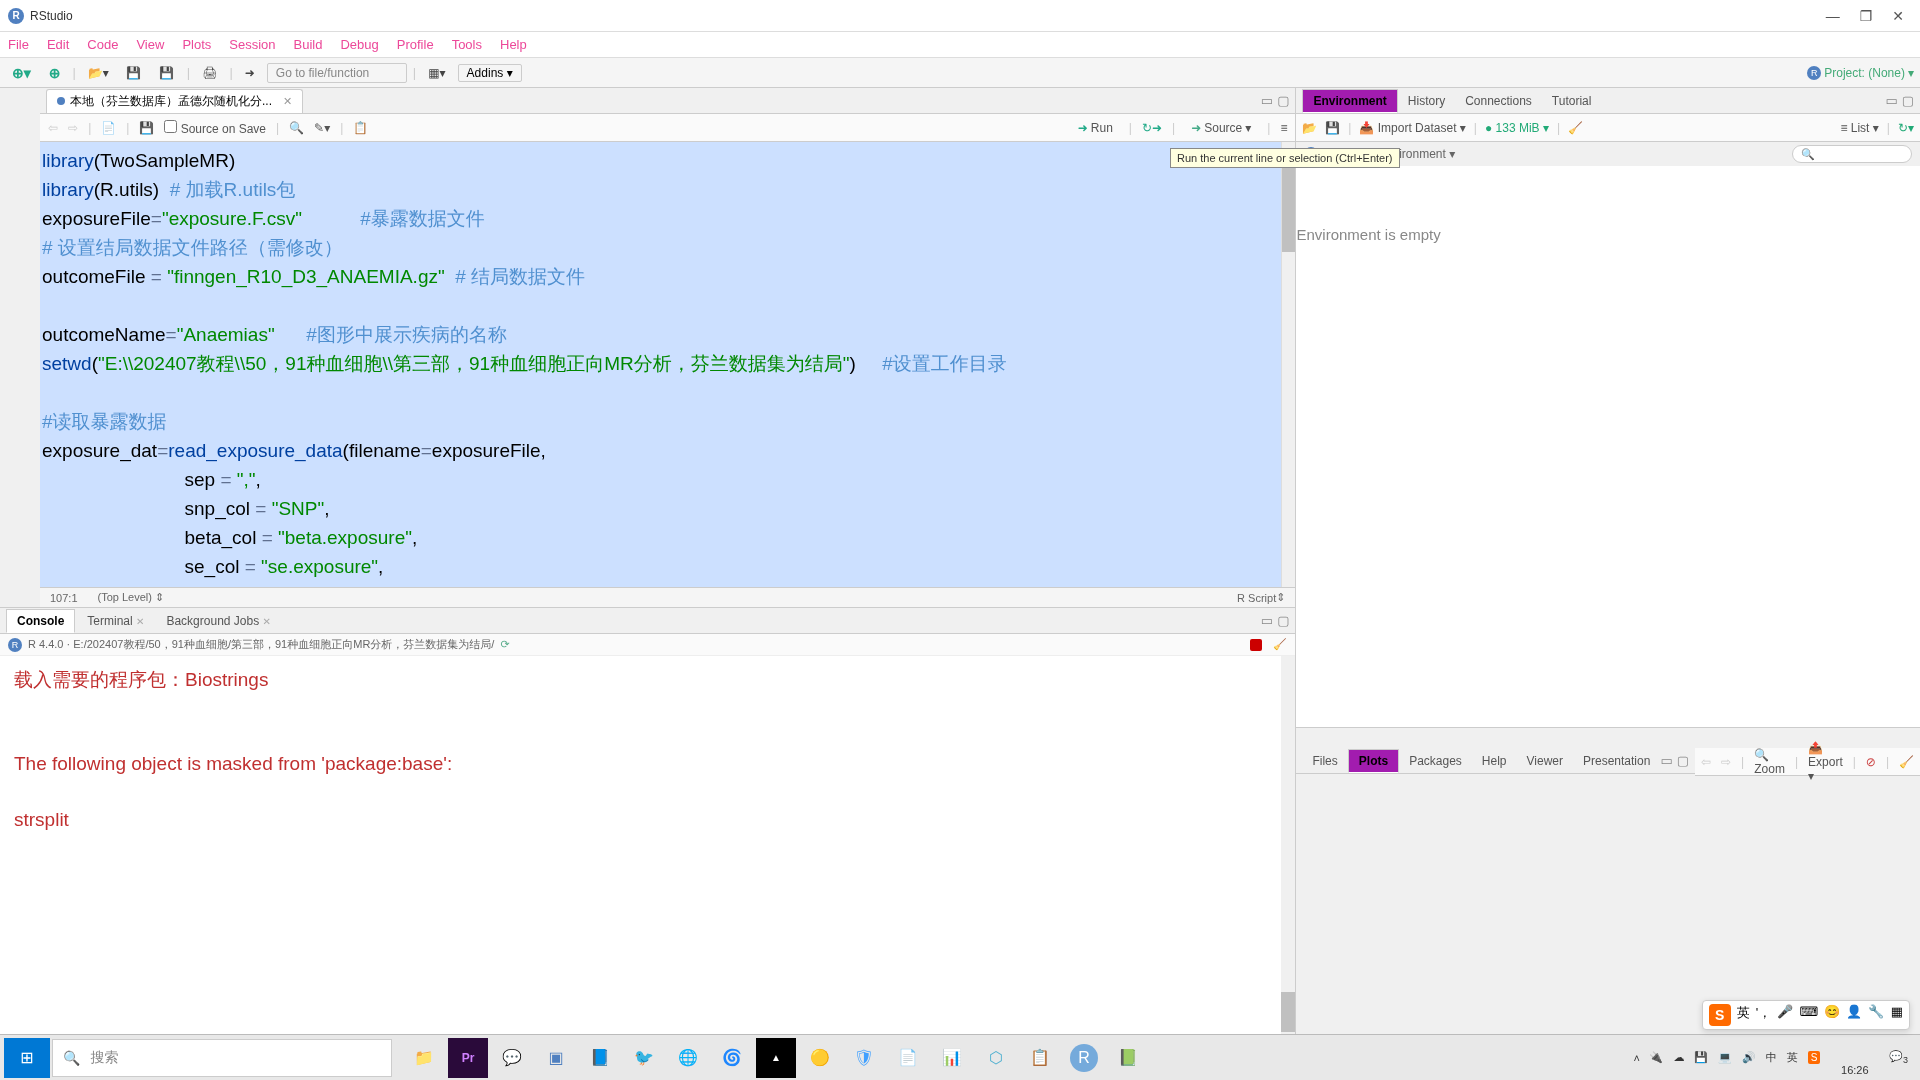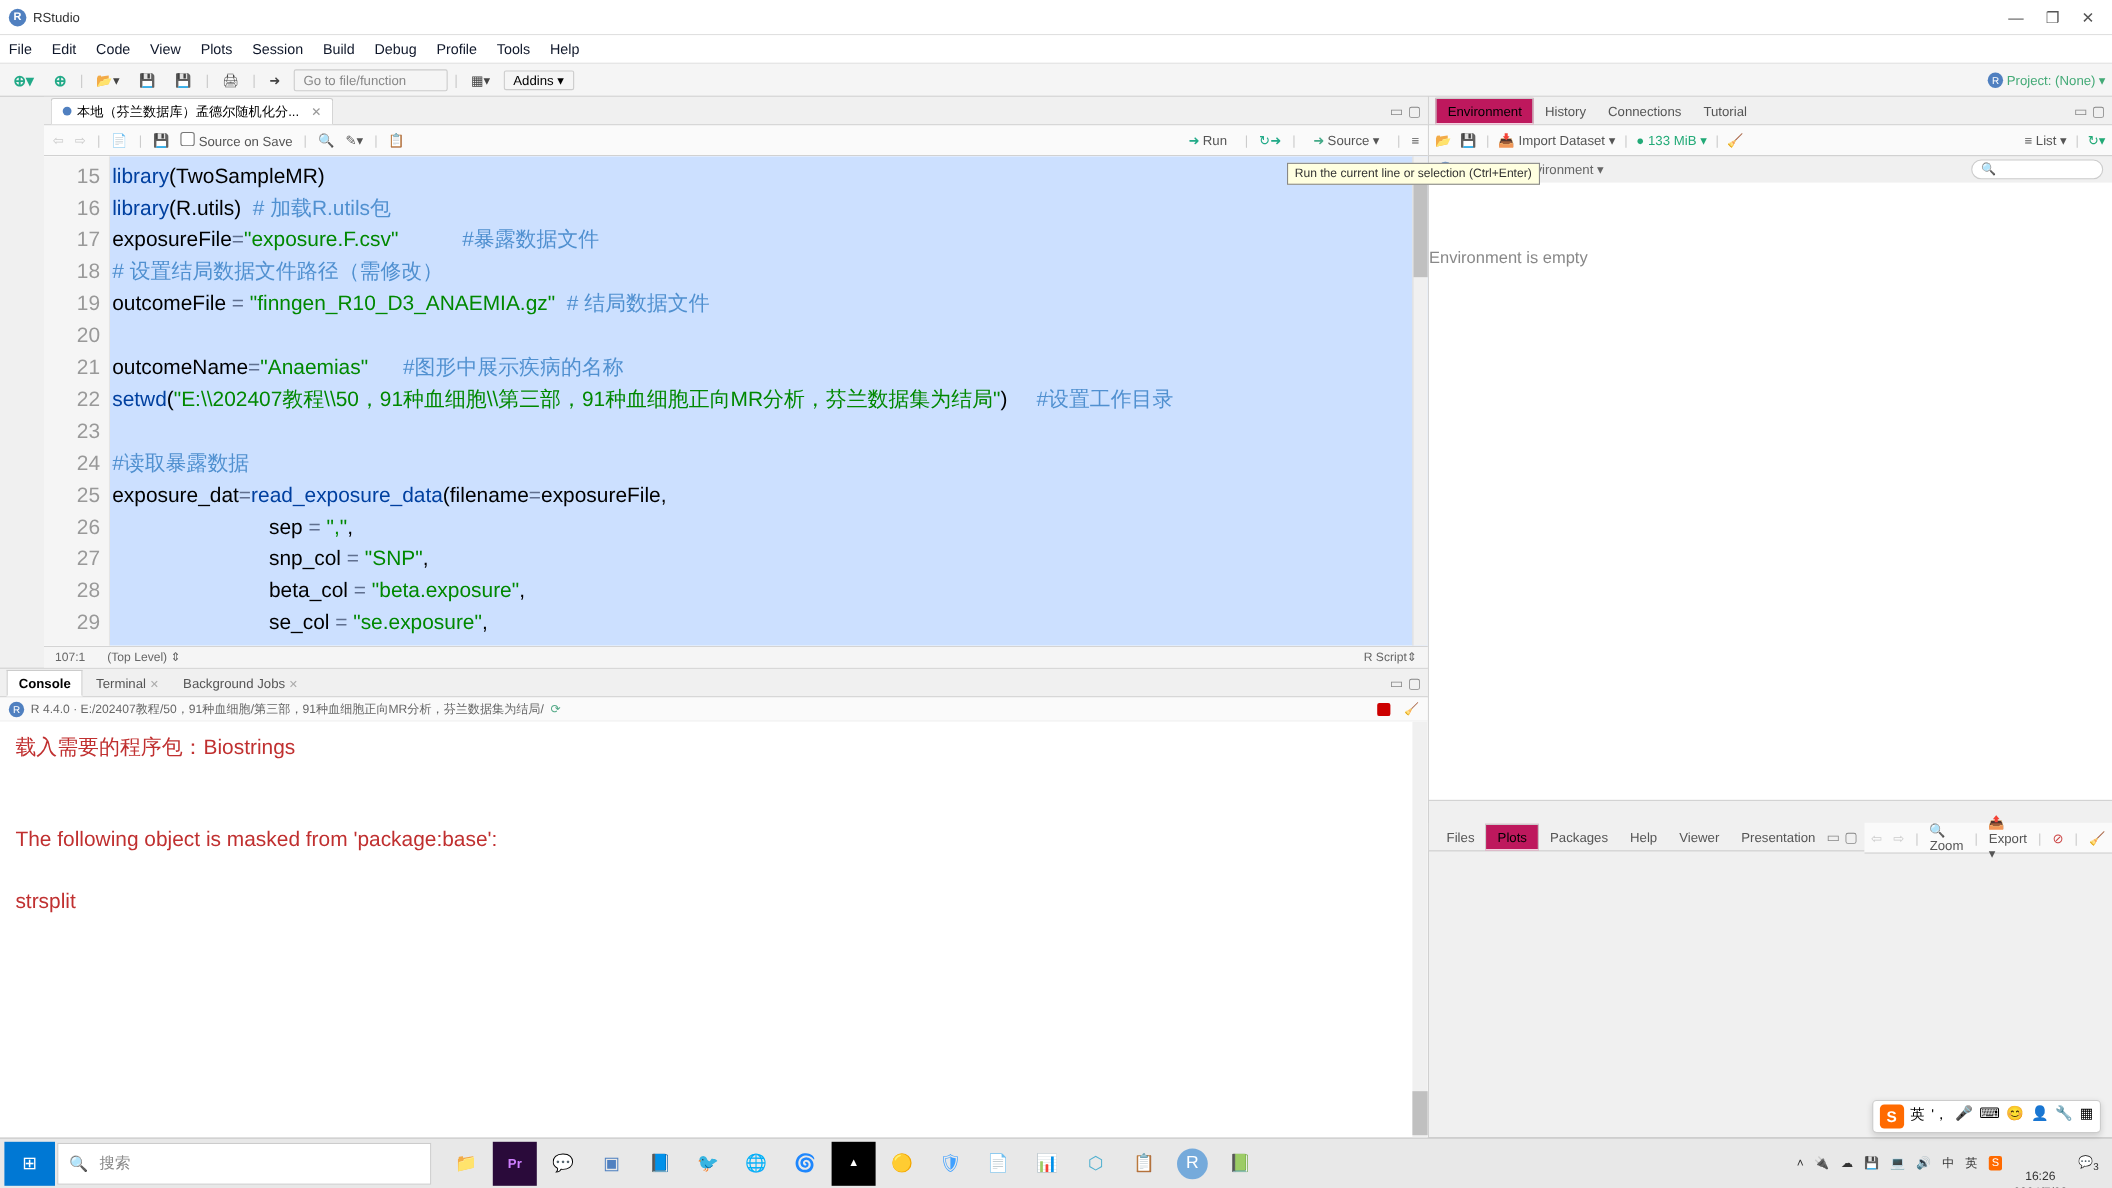--- a/index.html
+++ b/index.html
@@ -2,21 +2,21 @@
 <html><head>
 <meta charset="utf-8">
 <style>
 * { margin:0; padding:0; box-sizing:border-box; font-family:"Segoe UI",Arial,sans-serif; }
 body { width:1920px; height:1080px; background:#f0f0f0; overflow:hidden; font-size:13px; }
 .titlebar { height:32px; background:#fff; display:flex; align-items:center; padding:0 8px; border-bottom:1px solid #ddd; }
 .titlebar .r-icon { width:16px; height:16px; background:#5080c0; border-radius:50%; margin-right:6px; display:flex; align-items:center; justify-content:center; color:#fff; font-size:10px; font-weight:bold; }
 .titlebar .title { flex:1; font-size:12px; color:#333; }
 .window-ctrl { display:flex; gap:20px; margin-right:8px; }
 .window-ctrl span { color:#555; font-size:14px; cursor:pointer; }
-.menubar { height:26px; background:#fff; display:flex; align-items:center; padding:0 8px; gap:18px; font-size:13px; color:#0f172a; border-bottom:1px solid #ddd;}
+.menubar { height:26px; background:#fff; display:flex; align-items:center; padding:0 8px; gap:18px; font-size:13px; color:#ec4899; border-bottom:1px solid #ddd;}
 .menubar span { cursor:pointer; }
 .main-toolbar { height:30px; background:#f5f5f5; display:flex; align-items:center; padding:0 6px; gap:6px; border-bottom:1px solid #ccc;}
 .tb-btn { padding:2px 6px; font-size:12px; color:#444; cursor:pointer; display:flex; align-items:center; gap:3px; }
 .green-plus { color:#2a8; font-weight:bold; font-size:14px; }
 .addins { border:1px solid #ccc; padding:1px 8px; font-size:12px; border-radius:2px; }
 .goto { border:1px solid #ccc; padding:2px 8px; font-size:12px; border-radius:2px; width:140px; color:#888; }
 .spacer { flex:1; }
 .proj { font-size:12px; color:#4a7; display:flex; align-items:center; gap:3px; }
 .proj .r-badge { width:14px; height:14px; background:#5080c0; border-radius:50%; color:#fff; font-size:9px; display:flex; align-items:center; justify-content:center; }
 .main { display:flex; height:calc(100% - 32px - 26px - 30px - 46px); }
@@ -47,21 +47,21 @@
 .console-head { height:22px; background:#fafafa; display:flex; align-items:center; padding:0 8px; font-size:11px; color:#666; border-bottom:1px solid #eee; gap:6px;}
 .console-head .r-sm { width:14px; height:14px; background:#5080c0; border-radius:50%; color:#fff; font-size:9px; display:flex; align-items:center; justify-content:center; }
 .console-head .stop { width:12px; height:12px; background:#c00; border-radius:2px; margin-left:auto; }
 .console-body { flex:1; font-family:Consolas,monospace; font-size:19px; line-height:28px; padding:10px 14px; color:#222; overflow:hidden; background:#fff; position:relative;}
 .console-body .red { color:#c03030; }
 .cons-scroll { position:absolute; right:0; top:0; width:14px; height:100%; background:#f0f0f0; }
 .cons-scroll .thumb2 { position:absolute; bottom:2px; height:40px; width:100%; background:#c0c0c0; }
 .env-pane { height:640px; border-bottom:1px solid #ccc; display:flex; flex-direction:column; }
 .right-tabs { height:26px; background:#f0f0f0; display:flex; align-items:center; border-bottom:1px solid #ccc; padding-left:6px; gap:0; }
 .rtab { padding:4px 10px; font-size:12px; color:#555; cursor:pointer; }
-.rtab.active { background:#be185d; border:1px solid #ccc; border-bottom:1px solid #fff; font-weight:normal; color:#000; }
+.rtab.active { background:#a21caf; border:1px solid #ccc; border-bottom:1px solid #fff; font-weight:bold; color:#000; }
 .env-toolbar { height:28px; background:#fafafa; display:flex; align-items:center; padding:0 6px; gap:8px; font-size:12px; color:#555; border-bottom:1px solid #ccc;}
 .env-sub { height:24px; display:flex; align-items:center; padding:0 8px; font-size:12px; color:#666; gap:8px;}
 .env-sub input { border:1px solid #ccc; border-radius:10px; padding:2px 20px 2px 8px; font-size:11px; width:120px;}
 .env-body { flex:1; background:#fff; display:flex; align-items:flex-start; justify-content:flex-start; padding-top:60px; color:#888; font-size:15px; }
 .plots-pane { flex:1; display:flex; flex-direction:row;margin-top:20px; }
 .plots-toolbar { height:28px; background:#fafafa; display:flex; align-items:center; padding:0 6px; gap:10px; font-size:12px; color:#555; border-bottom:1px solid #ccc;}
 .plots-body { flex:1; background:#fff; }
 .tooltip { position:absolute; background:#ffffe0; border:1px solid #888; padding:3px 6px; font-size:11px; color:#333; z-index:100; }
 .taskbar { height:46px; background:#e8e8e8; border-top:1px solid #bbb; display:flex; align-items:center; padding:0 4px; gap:2px; }
 .start { width:46px; height:40px; background:#0078d4; display:flex; align-items:center; justify-content:center; color:#fff; font-size:16px; }
@@ -154,38 +154,20 @@
           </span>
         <span style="color:#ccc">|</span>
         <span style="color:#2a8;">↻➜</span>
         <span style="color:#ccc">|</span>
         <span class="run-btn"><span style="color:#4a8;">➜</span><span>Source</span> ▾</span>
         <span style="color:#ccc">|</span>
         <span>≡</span>
       </div>
       <div class="tooltip" style="top:148px; left:1170px;">Run the current line or selection (Ctrl+Enter)</div>
       <div class="editor">
-        <div class="gutter">
-          <div>15</div>
-            <div>16</div>
-            <div>17</div>
-            <div>18</div>
-            <div>19</div>
-            <div>20</div>
-            <div>21</div>
-            <div>22</div>
-            <div> </div>
-            <div>23</div>
-            <div>24</div>
-            <div>25</div>
-            <div>26</div>
-            <div>27</div>
-            <div>28</div>
-            <div>29</div>
-        </div>
         <div class="code"><span class="kw">library</span><span>(TwoSampleMR)</span>
 <span class="kw">library</span><span>(R.utils)  </span><span class="cmt"># 加载R.utils包</span>
 <span>exposureFile</span><span class="op">=</span><span class="str">"exposure.F.csv"</span><span class="cmt">           #暴露数据文件</span>
 <span class="cmt"># 设置结局数据文件路径（需修改）</span>
 <span>outcomeFile </span><span class="op">= </span><span class="str">"finngen_R10_D3_ANAEMIA.gz"</span><span class="cmt">  # 结局数据文件</span>
 
 <span>outcomeName</span><span class="op">=</span><span class="str">"Anaemias"</span><span class="cmt">      #图形中展示疾病的名称</span>
 <span class="kw">setwd</span><span>(</span><span class="str">"E:\\202407教程\\50，91种血细胞\\第三部，91种血细胞正向MR分析，芬兰数据集为结局"</span><span>)     </span><span class="cmt">#设置工作目录</span>
 
 <span class="cmt">#读取暴露数据</span>

